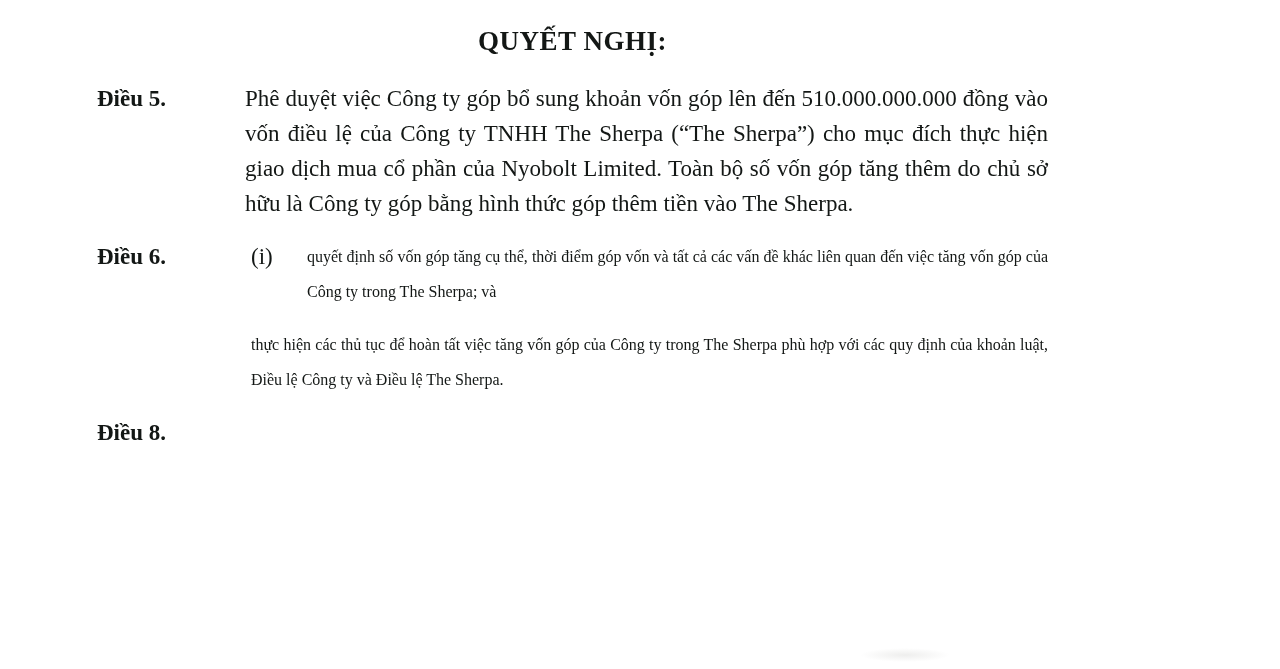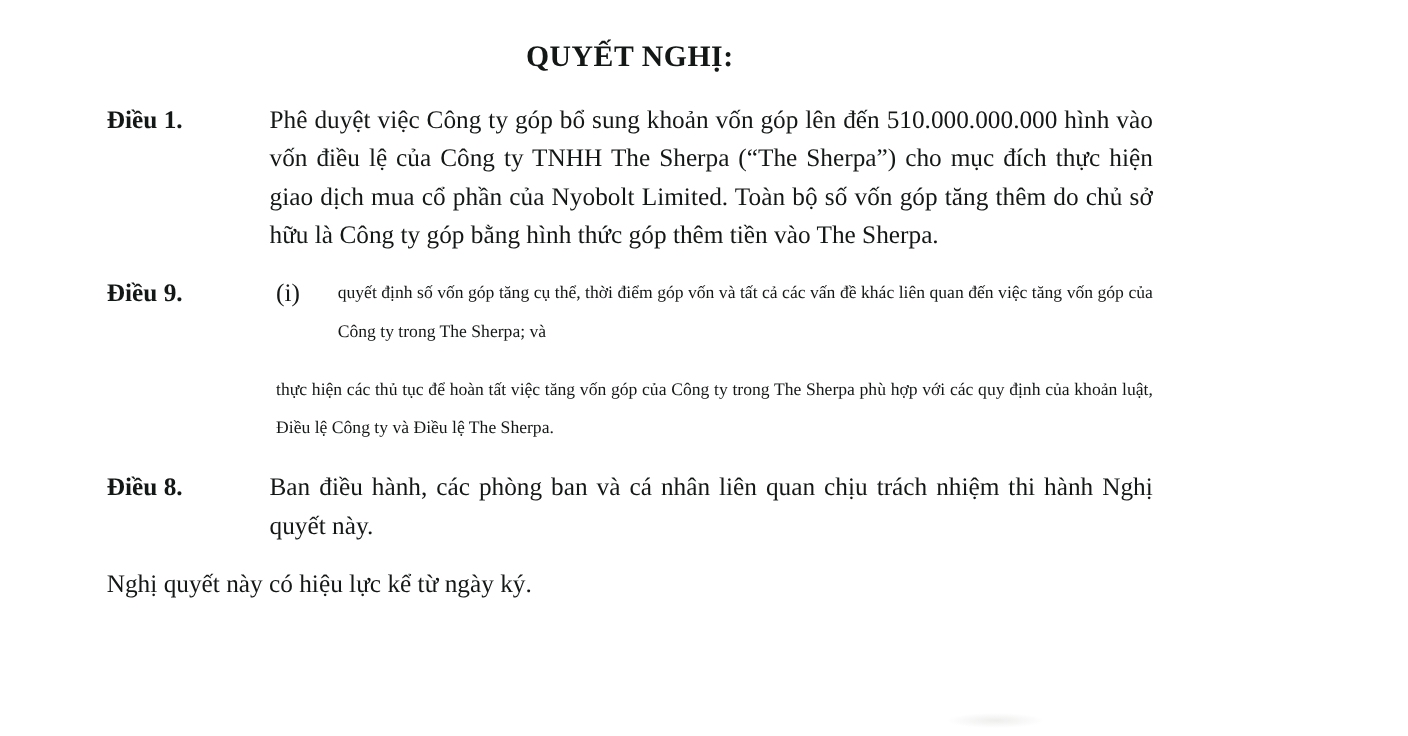--- a/index.html
+++ b/index.html
@@ -6,21 +6,21 @@
   html, body {
     width: 1280px; height: 669px;
     background: #ffffff;
     overflow: hidden;
     font-family: "Liberation Serif", "DejaVu Serif", serif;
     color: #131715;
   }
   .page {
     position: relative;
     width: 1173px; height: 669px;
-    padding: 36px 125px 0 97px;
+    padding: 26px 125px 0 97px;
   }
   .doc-title {
     text-align: center;
     font-weight: bold;
     font-size: 27px;
     letter-spacing: 0.5px;
     margin-bottom: 24px;
   }
   .article-row {
     display: flex;
@@ -68,44 +68,38 @@
   }
 </style>
 </head>
 <body>
 
 <div class="page">
   <div class="doc-title">QUYẾT NGHỊ:</div>
 
   <div id="articles">
       <div class="article-row">
-        <div class="article-label">Điều 1.</div>
+        <div class="article-label">Điều 5.</div>
         <div class="article-content">
-          <div class="para"><span>Phê duyệt việc Công ty góp bổ sung khoản vốn góp lên đến 510.000.000.000 hình vào vốn điều lệ của Công ty TNHH The Sherpa (“</span><span class="run-bold">The Sherpa</span><span>”) cho mục đích thực hiện giao dịch mua cổ phần của Nyobolt Limited. Toàn bộ số vốn góp tăng thêm do chủ sở hữu là Công ty góp bằng hình thức góp thêm tiền vào The Sherpa.</span></div>
+          <div class="para"><span>Phê duyệt việc Công ty góp bổ sung khoản vốn góp lên đến 510.000.000.000 đồng vào vốn điều lệ của Công ty TNHH The Sherpa (“</span><span class="run-bold">The Sherpa</span><span>”) cho mục đích thực hiện giao dịch mua cổ phần của Nyobolt Limited. Toàn bộ số vốn góp tăng thêm do chủ sở hữu là Công ty góp bằng hình thức góp thêm tiền vào The Sherpa.</span></div>
         </div>
       </div>
       <div class="article-row">
-        <div class="article-label">Điều 9.</div>
+        <div class="article-label">Điều 6.</div>
         <div class="article-content">
           <div class="subitem">
             <div class="subitem-marker">(i)</div>
             <div class="subitem-text"><span>quyết định số vốn góp tăng cụ thể, thời điểm góp vốn và tất cả các vấn đề khác liên quan đến việc tăng vốn góp của Công ty trong The Sherpa; và</span></div>
           </div>
           <div class="subitem">
             <div class="subitem-text"><span>thực hiện các thủ tục để hoàn tất việc tăng vốn góp của Công ty trong The Sherpa phù hợp với các quy định của khoản luật, Điều lệ Công ty và Điều lệ The Sherpa.</span></div>
           </div>
         </div>
       </div>
       <div class="article-row">
         <div class="article-label">Điều 8.</div>
-        <div class="article-content">
-          <div class="para"><span>Ban điều hành, các phòng ban và cá nhân liên quan chịu trách nhiệm thi hành Nghị quyết này.</span></div>
-        </div>
       </div>
       <div class="article-row">
-        <div class="article-content">
-          <div class="para"><span>Nghị quyết này có hiệu lực kể từ ngày ký.</span></div>
-        </div>
       </div>
     </div>
 
   <div class="scan-smudge"></div>
 </div>
 
 </body></html>

